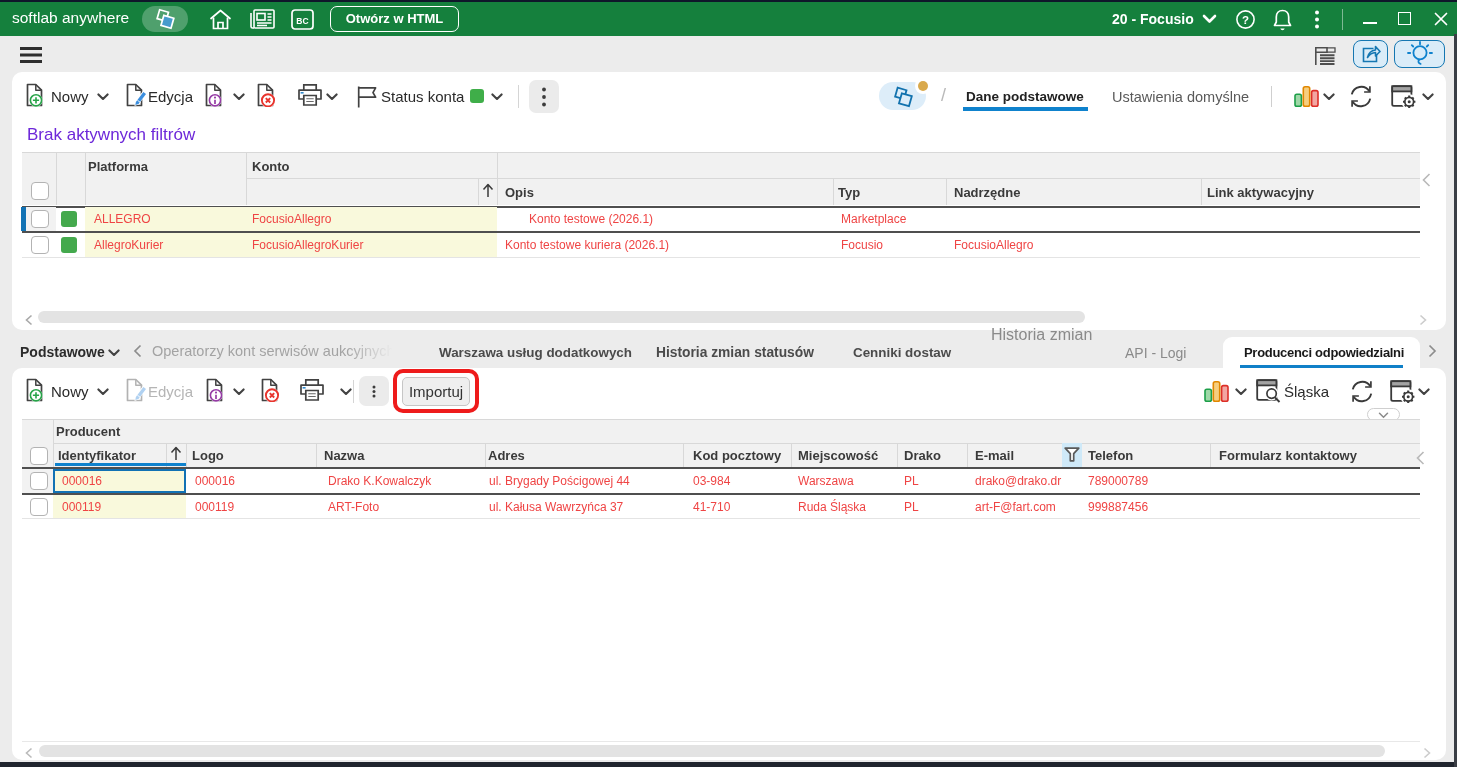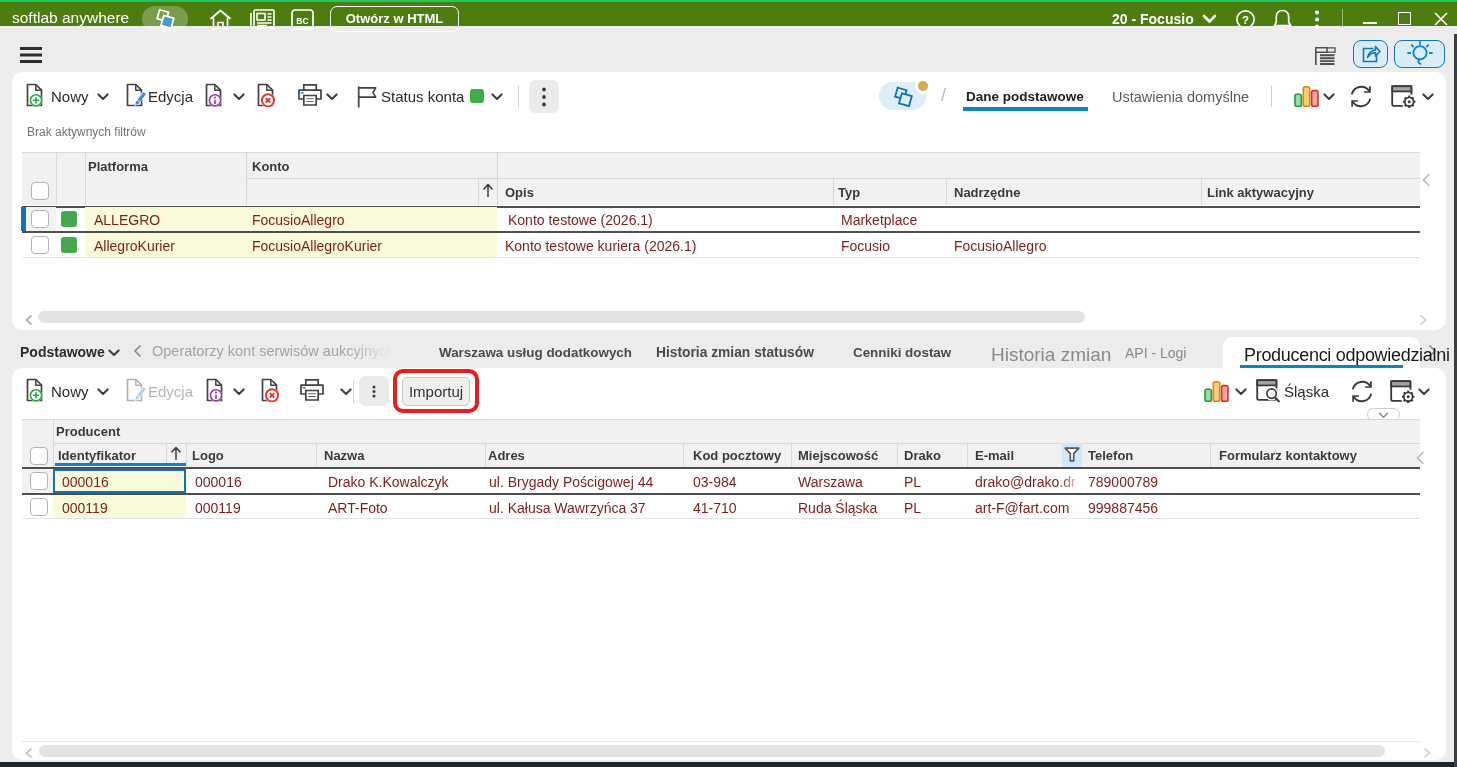--- a/index.html
+++ b/index.html
@@ -2,21 +2,21 @@
 <html><head>
 <meta charset="utf-8">
 <style>
 * { margin:0; padding:0; box-sizing:border-box; }
 html,body { width:1457px; height:767px; overflow:hidden; }
 body { font-family:"Liberation Sans",sans-serif; background:#ececec; position:relative; color:#242424; }
 .abs { position:absolute; }
 .tb-label { font-size:15px; color:#2a2a2a; }
 svg { display:block; }
 
-#titlebar { position:absolute; left:0; top:0; width:1457px; height:26px; background:#4d7c0f; border-top:2px solid #22c55e; }
+#titlebar { position:absolute; left:0; top:0; width:1457px; height:36px; background:#15803d; border-top:2px solid #0f172a; }
 #titlebar .logo { position:absolute; left:12px; top:7px; color:#fff; font-size:15.5px; }
 .tpill { position:absolute; left:142px; top:4px; width:46px; height:26px; background:rgba(255,255,255,.25); border-radius:13px; }
 .obtn { position:absolute; left:330px; top:4px; width:129px; height:26px; border:1.5px solid #fff; border-radius:7px; color:#fff; font-weight:bold; font-size:13px; text-align:center; line-height:24px; }
 .search { position:absolute; left:633px; top:3px; width:298px; height:26px; background:#aed6ed; border:1px solid rgba(20,95,150,.35); border-radius:14px; color:#1d6189; font-size:14px; line-height:24px; }
 .twhite { color:#fff; }
 
 #tabstrip { position:absolute; left:0; top:36px; width:1457px; height:36px; }
 .maintab { position:absolute; left:68px; top:2px; width:248px; height:34px; background:#fff; border-radius:9px 9px 0 0; }
 .maintab .txt { position:absolute; left:5px; top:8px; font-size:15px; color:#3c3c3c; white-space:nowrap; -webkit-mask-image:linear-gradient(90deg,#000 80%,rgba(0,0,0,0) 95%); mask-image:linear-gradient(90deg,#000 80%,rgba(0,0,0,0) 95%); }
 .maintab .ul { position:absolute; left:7px; right:8px; bottom:0; height:3px; background:#1080c8; }
@@ -24,21 +24,21 @@
 
 #panel1 { position:absolute; left:12px; top:72px; width:1434px; height:258px; background:#fff; border-radius:10px; }
 #panel2 { position:absolute; left:12px; top:368px; width:1434px; height:392px; background:#fff; border-radius:10px; }
 #tab2active { position:absolute; left:1223px; top:337px; width:197px; height:31px; background:#fff; border-radius:9px 9px 0 0; }
 #tab2active .ul { position:absolute; left:17px; right:17px; bottom:0; height:3px; background:#1080c8; }
 
 .hline { position:absolute; height:1px; background:#d8d8d8; }
 .vline { position:absolute; width:1px; background:#d8d8d8; }
 .dline { position:absolute; height:2px; background:#4f4f4f; }
 .hdr { position:absolute; font-size:13px; font-weight:bold; color:#3a3a3a; white-space:nowrap; }
-.cell { position:absolute; font-size:14px; color:#7f1d1d; white-space:nowrap; }
+.cell { position:absolute; font-size:12px; color:#ef4444; white-space:nowrap; }
 .cb { position:absolute; width:18px; height:18px; background:#fff; border:1.5px solid #b3b3b3; border-radius:4px; }
 .gsq { position:absolute; width:16px; height:16px; background:#44a94d; border-radius:3px; }
 .yellow { background:#f9f9dc; }
 .headbg { position:absolute; background:#f1f1f1; }
 .thumb { position:absolute; height:12px; background:#e3e3e3; border-radius:6px; }
 
 #botstrip { position:absolute; left:0; bottom:0; width:1457px; height:5px; background:#20252e; }
 #rightstrip { position:absolute; right:0; top:34px; width:3px; height:733px; background:#3a3e45; }
 </style>
 </head>
@@ -279,21 +279,21 @@
     </svg>
   <svg class="abs" style="left:1337px;top:13px" width="24" height="23">
       <use href="#refresh"></use>
     </svg>
   <svg class="abs" style="left:1379px;top:13px" width="26" height="24">
       <use href="#wingear"></use>
     </svg>
   <svg class="abs" style="left:1410px;top:21px" width="12" height="8">
       <use href="#chevd"></use>
     </svg>
-  <div class="abs" style="left:15px;top:53px;font-size:12px;color:#737373">Brak aktywnych filtrów</div>
+  <div class="abs" style="left:15px;top:53px;font-size:17px;color:#6d28d9">Brak aktywnych filtrów</div>
 
   <div class="headbg" style="left:10px;top:80px;width:1398px;height:53px"></div>
   <div class="hline" style="left:10px;top:80px;width:1398px"></div>
   <div class="vline" style="left:44px;top:80px;height:53px"></div>
   <div class="vline" style="left:73px;top:80px;height:53px"></div>
   <div class="vline" style="left:234px;top:80px;height:53px"></div>
   <div class="vline" style="left:466px;top:106px;height:27px"></div>
   <div class="vline" style="left:485px;top:80px;height:53px"></div>
   <div class="hline" style="left:234px;top:106px;width:1174px"></div>
   <div class="vline" style="left:821px;top:106px;height:27px"></div>
@@ -311,21 +311,21 @@
   <div class="hdr" style="left:1195px;top:113px">Link aktywacyjny</div>
   <div class="dline" style="left:10px;top:134px;width:1398px"></div>
 
   <div class="abs" style="left:10px;top:135px;width:34px;height:24px;background:#f2f2f2"></div>
     <div class="abs yellow" style="left:73px;top:135px;width:412px;height:24px"></div>
     <div class="abs" style="left:9px;top:135px;width:5px;height:24px;background:#1272b4"></div>
   <div class="cb" style="left:19px;top:138px"></div>
   <div class="gsq" style="left:49px;top:139px"></div>
   <div class="cell" style="left:82px;top:140px">ALLEGRO</div>
   <div class="cell" style="left:240px;top:140px">FocusioAllegro</div>
-  <div class="cell" style="left:496px;top:140px">Konto testowe (2026.1)</div>
+  <div class="cell" style="left:517px;top:140px">Konto testowe (2026.1)</div>
   <div class="cell" style="left:829px;top:140px">Marketplace</div>
   <div class="dline" style="left:10px;top:159px;width:1398px"></div>
 
   <div class="abs yellow" style="left:73px;top:161px;width:412px;height:24px"></div>
   <div class="cb" style="left:19px;top:164px"></div>
   <div class="gsq" style="left:49px;top:165px"></div>
   <div class="cell" style="left:82px;top:166px">AllegroKurier</div>
   <div class="cell" style="left:240px;top:166px">FocusioAllegroKurier</div>
   <div class="cell" style="left:493px;top:166px">Konto testowe kuriera (2026.1)</div>
   <div class="cell" style="left:829px;top:166px">Focusio</div>
@@ -348,28 +348,28 @@
   <svg class="abs" style="left:108px;top:349px" width="12" height="8">
       <use href="#chevd"></use>
     </svg>
   <svg class="abs" style="left:133px;top:344px" width="9" height="14" viewBox="0 0 9 14">
       <path d="M7.5 1.5 L2 7 L7.5 12.5" fill="none" stroke="#8d8d8d" stroke-width="1.7"></path>
     </svg>
   <div class="abs" style="left:152px;top:343px;font-size:14.5px;color:#a3a3a3;-webkit-mask-image:linear-gradient(90deg,#000 80%,rgba(0,0,0,0) 99%);mask-image:linear-gradient(90deg,#000 80%,rgba(0,0,0,0) 99%)">Operatorzy kont serwisów aukcyjnych</div>
   <div class="abs" style="left:439px;top:345px;font-size:13.4px;font-weight:bold;color:#4b4b4b">Warszawa usług dodatkowych</div>
   <div class="abs" style="left:656px;top:345px;font-size:13.8px;font-weight:bold;color:#4b4b4b">Historia zmian statusów</div>
   <div class="abs" style="left:853px;top:345px;font-size:13.4px;font-weight:bold;color:#4b4b4b">Cenniki dostaw</div>
-  <div class="abs" style="left:991px;top:344px;font-size:19px;color:#8a8a8a">Historia zmian</div>
+  <div class="abs" style="left:991px;top:326px;font-size:16px;color:#8a8a8a">Historia zmian</div>
   <div class="abs" style="left:1125px;top:345px;font-size:14px;color:#8a8a8a">API - Logi</div>
   <svg class="abs" style="left:1428px;top:344px" width="9" height="14" viewBox="0 0 9 14">
       <path d="M1.5 1.5 L7 7 L1.5 12.5" fill="none" stroke="#8d8d8d" stroke-width="1.7"></path>
     </svg>
 </div>
 <div id="tab2active">
-    <div class="abs" style="left:21px;top:8px;font-size:18px;font-weight:normal;letter-spacing:-.3px;color:#191919;white-space:nowrap">Producenci odpowiedzialni</div>
+    <div class="abs" style="left:21px;top:8px;font-size:13px;font-weight:bold;letter-spacing:-.3px;color:#191919;white-space:nowrap">Producenci odpowiedzialni</div>
     <div class="ul"></div>
   </div>
 <div id="panel2">
 
   <svg class="abs" style="left:12px;top:10px" width="22" height="24">
       <use href="#doc-new"></use>
     </svg>
   <div class="abs tb-label" style="left:39px;top:15px">Nowy</div>
   <svg class="abs" style="left:85px;top:20px" width="12" height="8">
       <use href="#chevd"></use>

